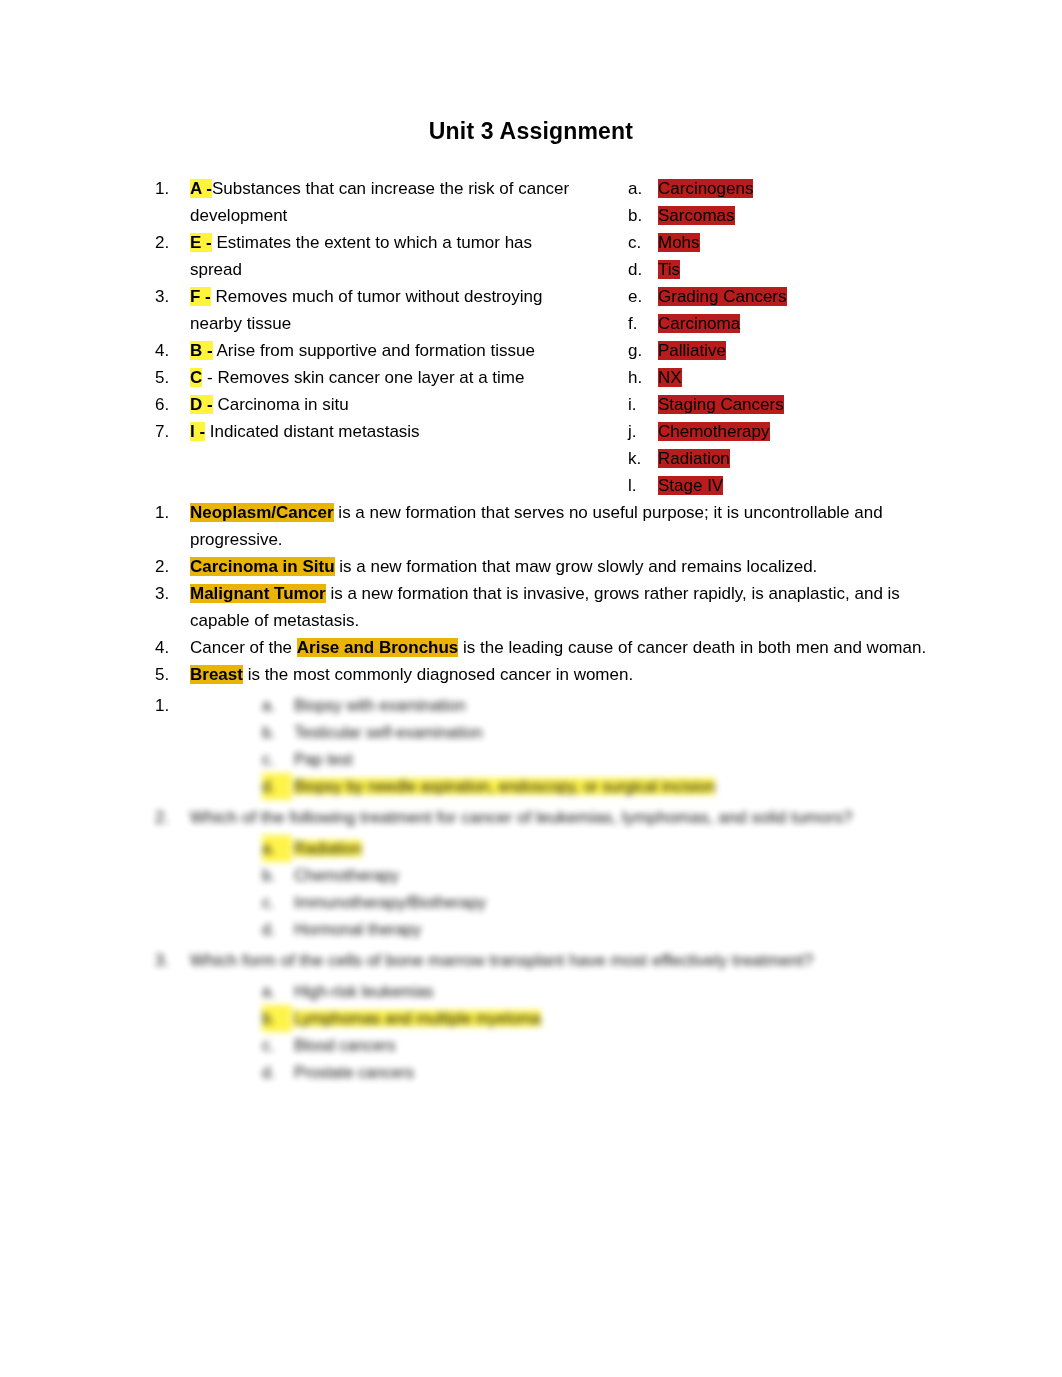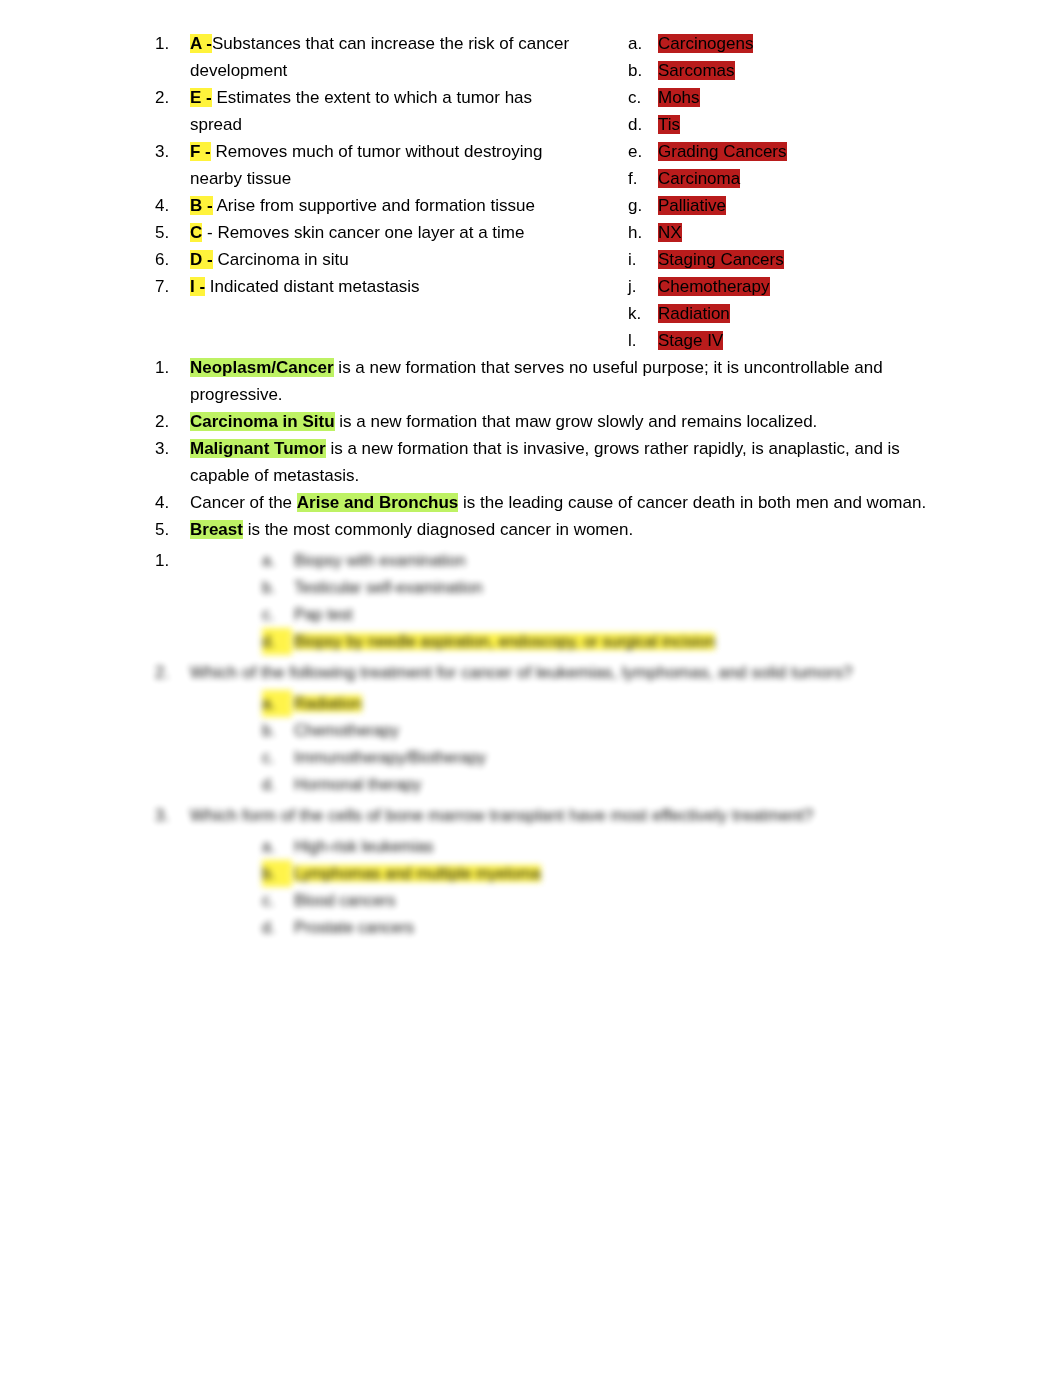--- a/index.html
+++ b/index.html
@@ -93,21 +93,21 @@
     padding-left: 42px;
     position: relative;
     margin-bottom: 0;
   }
   .statements > li .marker {
     position: absolute;
     left: 7px;
     top: 0;
   }
   .bold-hl {
-    background: #bef264;
+    background: #eab308;
     font-weight: bold;
   }
 
   
   .questions {
     margin-top: 68px;
   }
   .questions > li {
     font-size: 17px;
     line-height: 28px;
@@ -144,20 +144,21 @@
   }
   .q-block {
     margin-top: 4px;
   }
 </style>
 </head>
 <body>
 
 <div class="page">
 
+  <h1 class="doc-title">Unit 3 Assignment</h1>
 
   <div class="content">
 
     <div class="match-wrap">
       <div class="match-left">
         <ol class="numbered">
           <li>
             <span class="marker">1.</span><span class="hl">A -</span><span>Substances that can increase the risk of cancer development</span>
           </li>
           <li>

